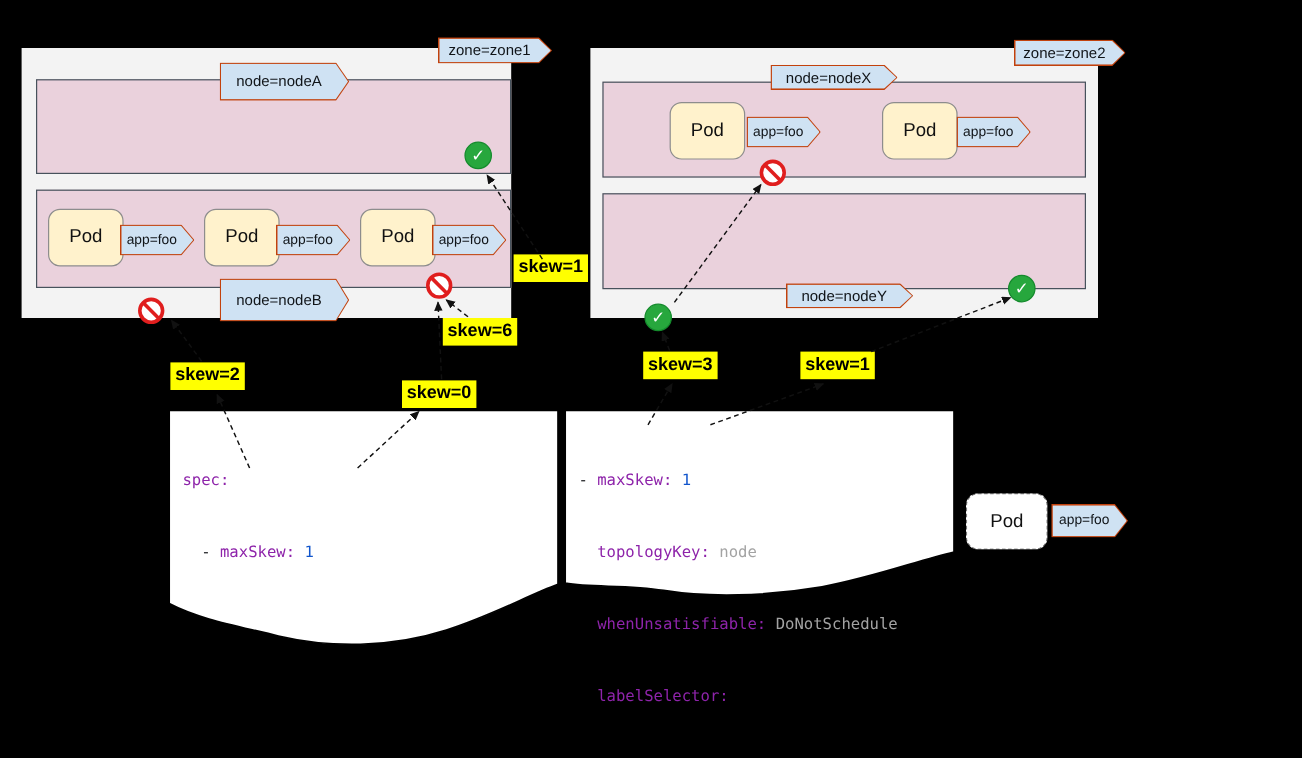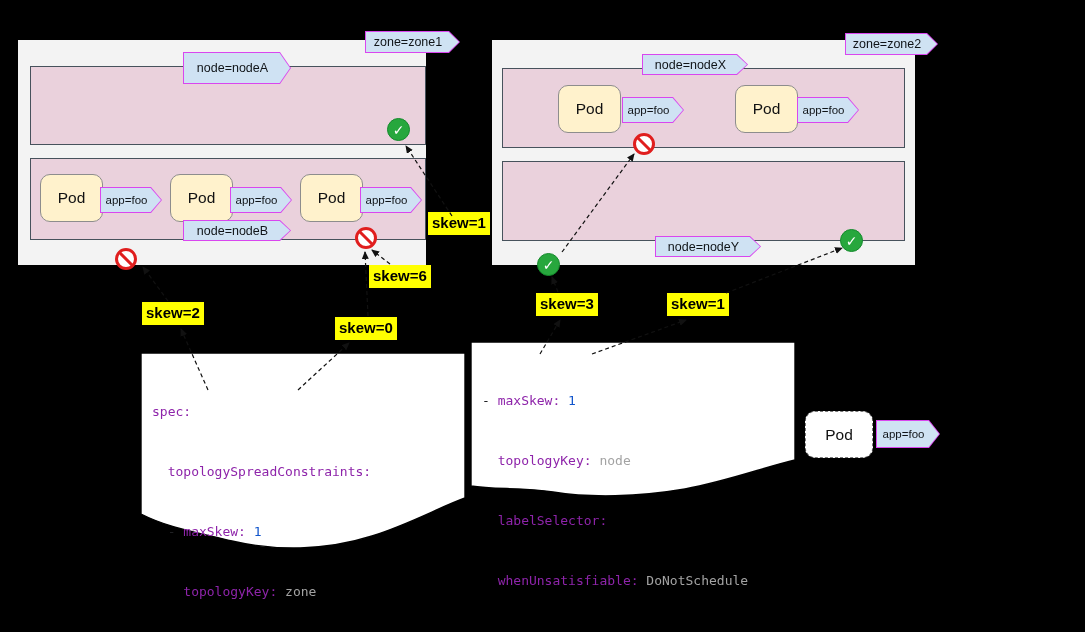--- a/index.html
+++ b/index.html
@@ -6,21 +6,21 @@
   .canvas{position:relative;width:1085px;height:632px;background:#000;overflow:hidden;
           font-family:"Liberation Sans","DejaVu Sans",sans-serif;}
   .zonebox{position:absolute;background:#f3f3f3;}
   .nodebox{position:absolute;background:#ead1dc;border:1.6px solid #47525c;box-sizing:border-box;}
   .pod{position:absolute;background:#fff2cc;border:1.5px solid #8d8d8d;border-radius:10px;
        display:flex;align-items:center;justify-content:center;font-size:15.5px;color:#111;
        box-sizing:border-box;}
   .pod.pending{background:#fff;border:1.6px dashed #777;}
   .tag{position:absolute;display:flex;align-items:center;justify-content:center;
        clip-path:polygon(0 0,calc(100% - 11px) 0,100% 50%,calc(100% - 11px) 100%,0 100%);
-       background:#d946ef;}
+       background:#c2410c;}
   .tag-fill{position:absolute;inset:1px;background:#cfe2f3;
        clip-path:polygon(0 0,calc(100% - 10.4px) 0,100% 50%,calc(100% - 10.4px) 100%,0 100%);}
   .tag-text{position:relative;font-size:12.5px;color:#101418;padding-right:9px;white-space:nowrap;}
   .tag.small .tag-text{font-size:11.5px;}
   .skew{position:absolute;background:#ffff00;color:#000;font-weight:bold;font-size:15px;
         padding:2px 4px;line-height:1.25;white-space:nowrap;}
   .check{position:absolute;width:23px;height:23px;border-radius:50%;background:#27a73d;
          border:1px solid #148a2c;box-sizing:border-box;color:#fff;display:flex;align-items:center;
          justify-content:center;font-size:14px;font-weight:bold;}
   .noentry{position:absolute;width:22px;height:22px;border-radius:50%;border:3px solid #e01e1e;
@@ -72,21 +72,21 @@
     </div>
 
     <div class="pod" style="left:282px;top:134px;width:63px;height:48px">
         <span>Pod</span>
       </div>
     <div class="tag small" style="left:342px;top:147px;width:62px;height:26px">
       <span class="tag-fill"></span>
       <span class="tag-text">app=foo</span>
     </div>
 
-    <div class="tag" style="left:165px;top:180px;width:108px;height:21px">
+    <div class="tag" style="left:165px;top:192px;width:108px;height:36px">
       <span class="tag-fill"></span>
       <span class="tag-text">node=nodeB</span>
     </div>
 
     <div class="noentry" style="left:337px;top:187px"></div>
     <div class="noentry" style="left:97px;top:208px"></div>
 
     <div class="tag" style="left:347px;top:-9px;width:95px;height:22px">
       <span class="tag-fill"></span>
       <span class="tag-text">zone=zone1</span>
@@ -137,45 +137,43 @@
     </div>
   </div>
 
   <div class="skew" style="left:428px;top:212px">skew=1</div>
   <div class="skew" style="left:369px;top:265px">skew=6</div>
   <div class="skew" style="left:142px;top:302px">skew=2</div>
   <div class="skew" style="left:335px;top:317px">skew=0</div>
   <div class="skew" style="left:536px;top:293px">skew=3</div>
   <div class="skew" style="left:667px;top:293px">skew=1</div>
 
-  <div class="code-block" style="left:140px;top:352px;width:326px;height:202px">
+  <div class="code-block" style="left:140px;top:341px;width:326px;height:202px">
     <svg class="code-bg" viewBox="0 0 326 202" preserveAspectRatio="none">
       <path d="M1,1 H325 V146 C300,155 270,172 232,184 C185,199 135,199 92,189 C60,181 28,176 1,162 Z" fill="#ffffff" stroke="#000000" stroke-width="1.4"></path>
     </svg>
     <div class="code-text">
       <div class="code-line"><span class="c-ind"></span><span class="c-key">spec:</span><span class="c-str"></span></div>
-      <div class="code-line"><span class="c-ind">  </span><span class="c-key">topologySpreadConstraints:</span><span class="c-str"></span></div>
       <div class="code-line"><span class="c-ind">  - </span><span class="c-key">maxSkew:</span><span class="c-num"> 1</span></div>
-      <div class="code-line"><span class="c-ind">    </span><span class="c-key">topologyKey:</span><span class="c-str"> zone</span></div>
       <div class="code-line"></div>
       
       
       
     </div>
   </div>
 
   <div class="code-block" style="left:470px;top:341px;width:326px;height:158px">
     <svg class="code-bg" viewBox="0 0 326 158" preserveAspectRatio="none">
       <path d="M1,1 H325 V119 C295,126 258,140 215,148 C168,156 120,157 83,151 C52,146 24,149 1,145 Z" fill="#ffffff" stroke="#000000" stroke-width="1.4"></path>
     </svg>
     <div class="code-text">
       <div class="code-line"><span class="c-ind">- </span><span class="c-key">maxSkew:</span><span class="c-num"> 1</span></div>
       <div class="code-line"><span class="c-ind">  </span><span class="c-key">topologyKey:</span><span class="c-str"> node</span></div>
+      <div class="code-line"><span class="c-ind">  </span><span class="c-key">whenUnsatisfiable:</span><span class="c-str"> DoNotSchedule</span></div>
       <div class="code-line"><span class="c-ind">  </span><span class="c-key">labelSelector:</span><span class="c-str"></span></div>
-      <div class="code-line"><span class="c-ind">  </span><span class="c-key">whenUnsatisfiable:</span><span class="c-str"> DoNotSchedule</span></div>
       <div class="code-line"><span class="c-str"></span></div>
       
     </div>
   </div>
 
   <div class="pod pending" style="left:805px;top:411px;width:68px;height:47px">
       <span>Pod</span>
     </div>
   <div class="tag small" style="left:876px;top:420px;width:64px;height:28px">
     <span class="tag-fill"></span>

